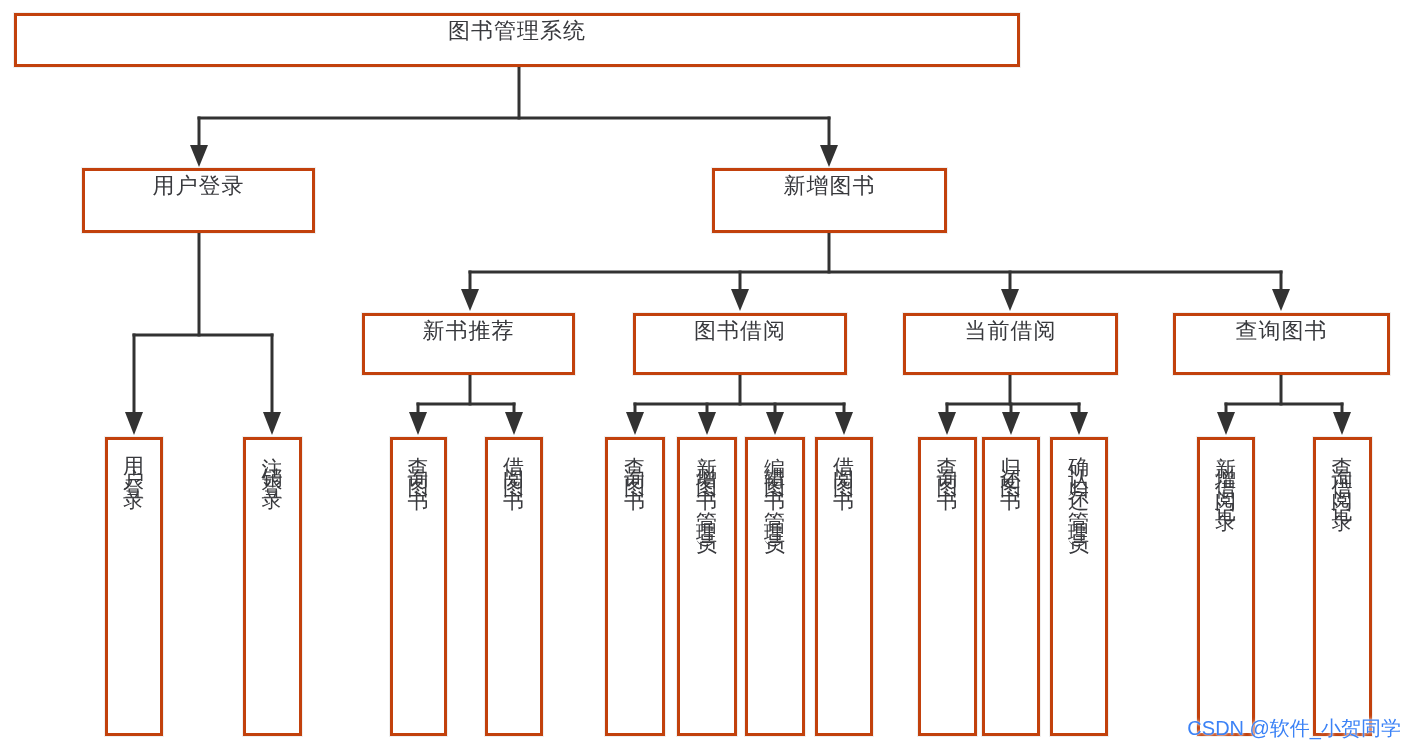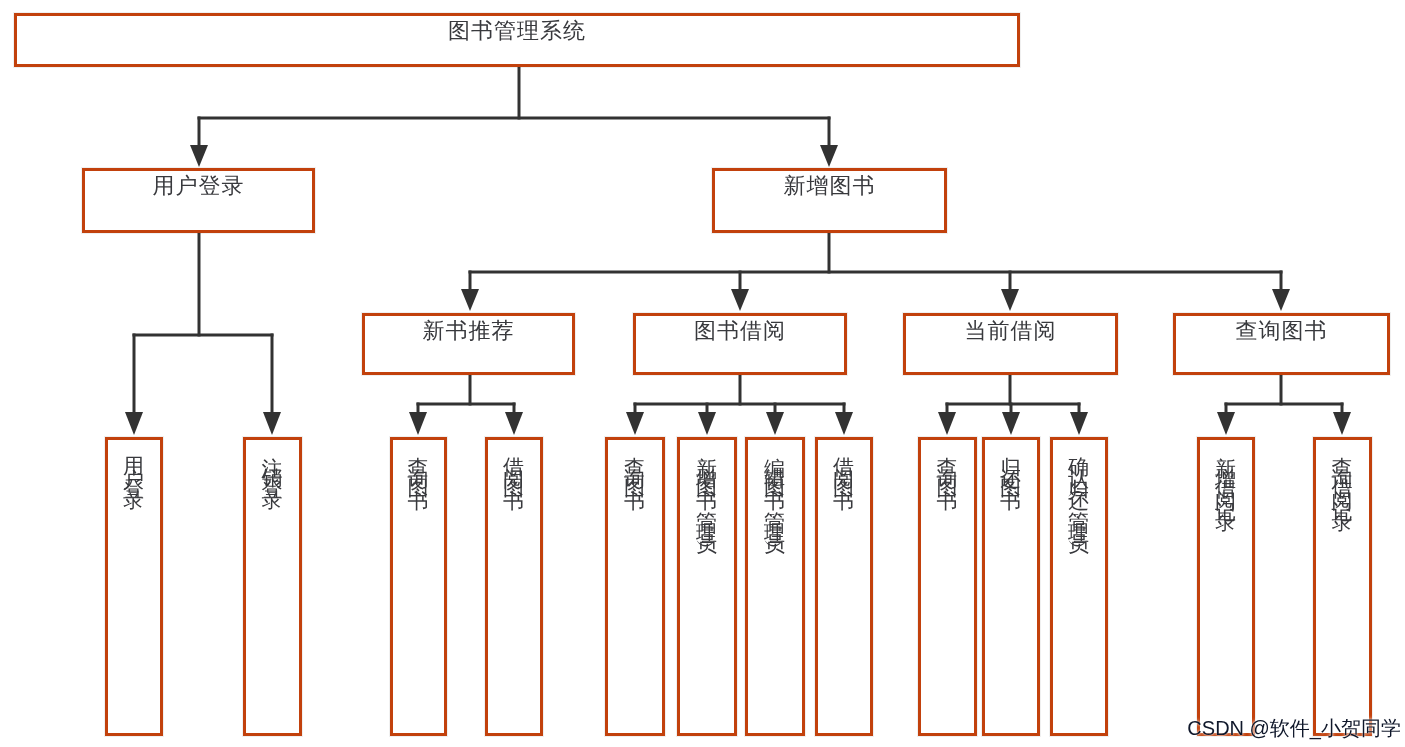--- a/index.html
+++ b/index.html
@@ -45,21 +45,21 @@
     letter-spacing: 11px;
     line-height: 1;
     white-space: nowrap;
   }
   .watermark {
     position: absolute;
     right: 4px;
     bottom: 5px;
     z-index: 3;
     font-size: 20px;
-    color: #0f172a;
+    color: #3b82f6;
     text-shadow: 0 0 2px #ffffff, 0 0 4px #ffffff;
     white-space: nowrap;
   }
 </style>
 </head>
 <body>
 
 <div class="stage">
 
   <svg class="connectors" width="1405" height="747" viewBox="0 0 1405 747" stroke="#323232" stroke-width="3" fill="#323232" stroke-linecap="square">

